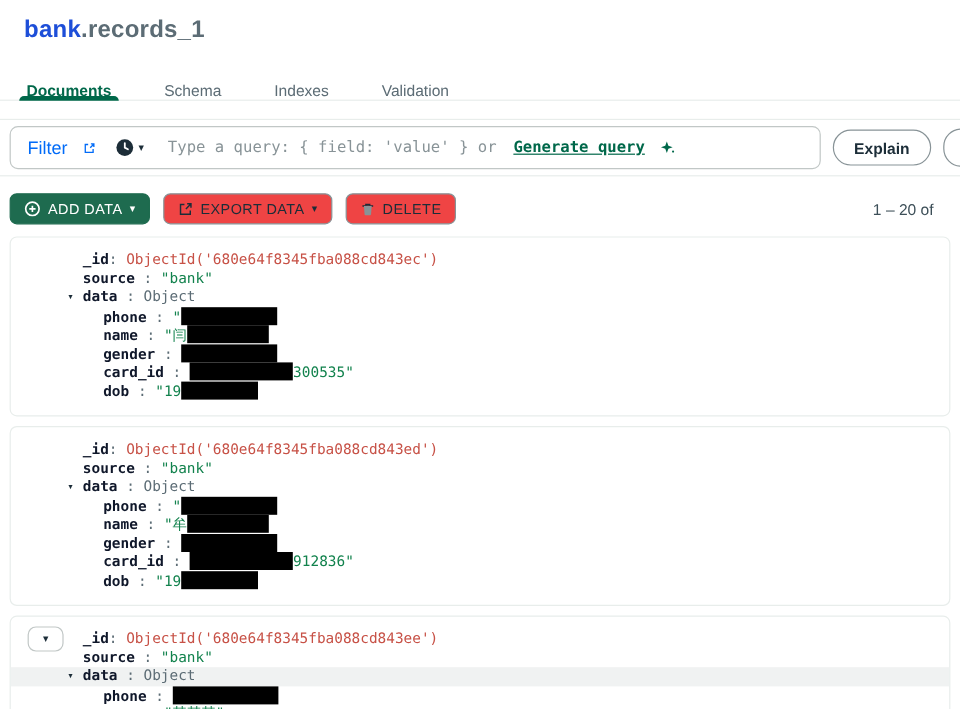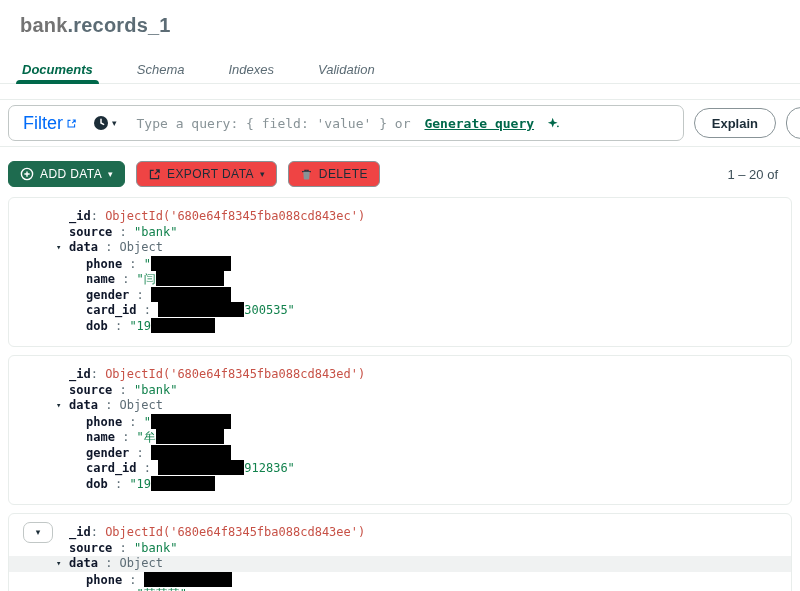--- a/index.html
+++ b/index.html
@@ -1,34 +1,34 @@
 <!DOCTYPE html>
 <html><head>
 <meta charset="utf-8">
 <style>
   html,body{margin:0;padding:0;}
   .page{width:800px;height:591px;overflow:hidden;position:relative;background:#ffffff;
         font-family:"Liberation Sans",sans-serif;color:#1C2D38;}
   
   .header{padding:14px 20px 0 20px;}
   .ns-title{font-size:20px;font-weight:700;letter-spacing:.2px;}
-  .ns-db{color:#737373;}
+  .ns-db{color:#1d4ed8;}
   .ns-sep{color:#5C6C75;}
   .ns-coll{color:#5C6C75;}
   
   .tabs{display:flex;gap:40px;padding:0 20px;margin-top:18px;border-bottom:1px solid #E8EDEB;height:28px;}
-  .tab{position:relative;font-size:13px;color:#5C6C75;cursor:pointer;padding:0 2px;display:flex;align-items:center;font-style:italic;}
+  .tab{position:relative;font-size:13px;color:#5C6C75;cursor:pointer;padding:0 2px;display:flex;align-items:flex-end;}
   .tab.active{color:#00684A;font-weight:700;}
   .tab .underline{position:absolute;left:-4px;right:-4px;bottom:-1px;height:4px;border-radius:4px 4px 0 0;background:#00684A;}
   
   .querybar{margin-top:15px;border-top:1px solid #E8EDEB;border-bottom:1px solid #E8EDEB;
             height:46px;display:flex;align-items:center;padding:0 8px;gap:10px;background:#fff;}
   .query-input{flex:1;height:34px;border:1px solid #C1C7C6;border-radius:7px;display:flex;align-items:center;
                padding:0 14px;gap:10px;background:#fff;min-width:0;overflow:hidden;}
-  .filter-lbl{color:#016BF8;font-size:18px;display:flex;align-items:center;gap:3px;white-space:nowrap;}
+  .filter-lbl{color:#016BF8;font-size:15px;display:flex;align-items:center;gap:13px;white-space:nowrap;}
   .clock-wrap{display:flex;align-items:center;gap:3px;margin-left:6px;}
   .caret{font-size:9px;color:#1C2D38;line-height:1;}
   .placeholder{font-family:"DejaVu Sans Mono",monospace;font-size:13px;color:#889397;white-space:nowrap;margin-left:10px;}
   .genquery{font-family:"DejaVu Sans Mono",monospace;font-size:13px;font-weight:700;color:#00684A;
             text-decoration:underline;margin-left:4px;cursor:pointer;}
   .sparkle{color:#00684A;margin-left:3px;}
   .btn-explain{height:30px;padding:0 17px;border:1px solid #889397;border-radius:15px;background:#fff;
                font-size:13px;font-weight:600;color:#1C2D38;display:flex;align-items:center;cursor:pointer;flex:none;}
   .btn-cutoff{height:30px;width:44px;border:1px solid #889397;border-radius:15px;background:#fff;flex:none;margin-right:-40px;}
   

